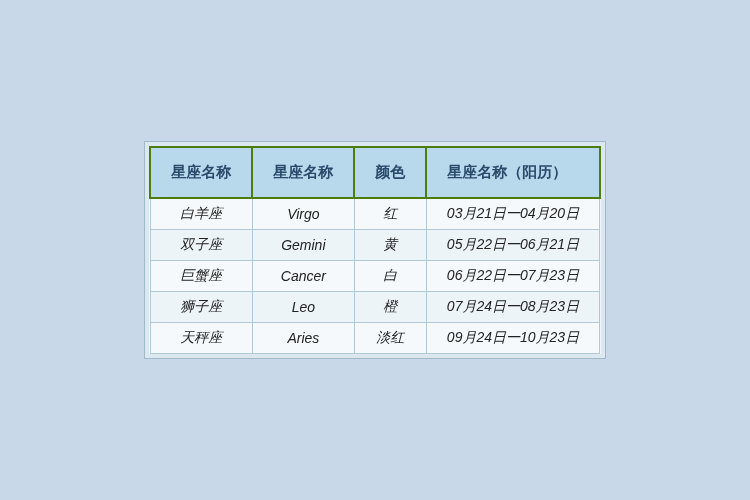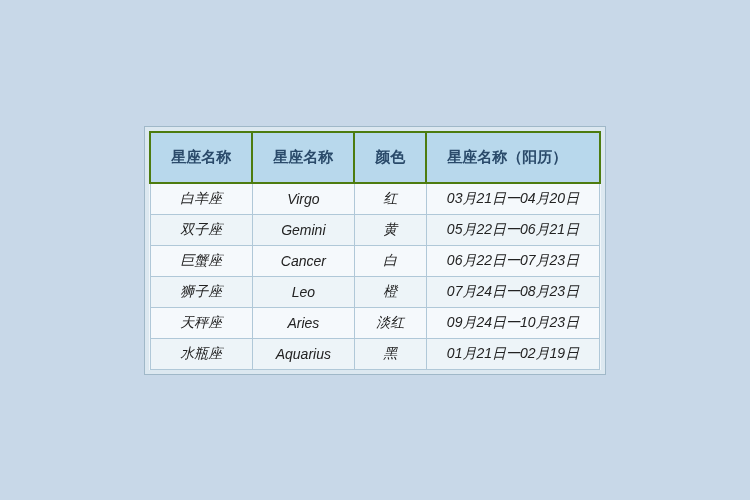--- a/index.html
+++ b/index.html
@@ -90,21 +90,15 @@
           <td>Leo</td>
           <td>橙</td>
           <td>07月24日一08月23日</td>
         </tr>
         <tr>
           <td>天秤座</td>
           <td>Aries</td>
           <td>淡红</td>
           <td>09月24日一10月23日</td>
         </tr>
-        <tr>
-          <td>水瓶座</td>
-          <td>Aquarius</td>
-          <td>黑</td>
-          <td>01月21日一02月19日</td>
-        </tr>
       </tbody>
   </table>
 </div>
 
 </body></html>

